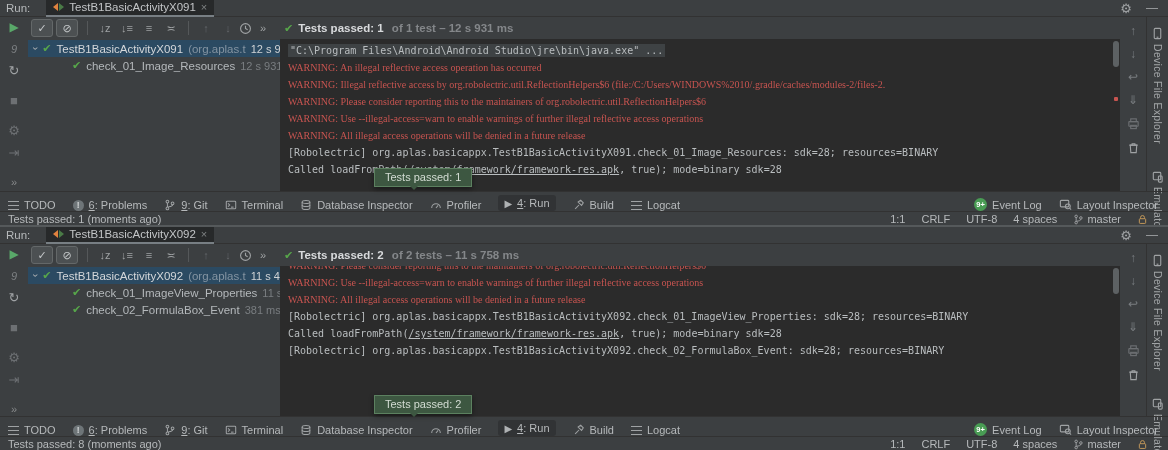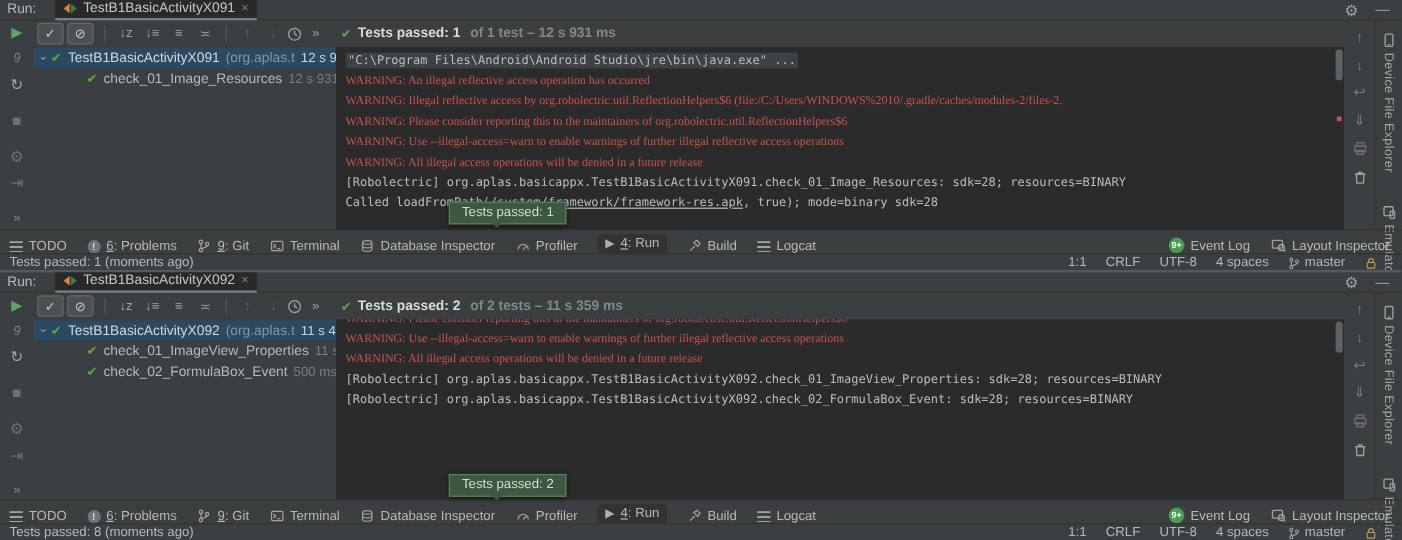--- a/index.html
+++ b/index.html
@@ -376,50 +376,51 @@
         <span class="ticon dim">↑</span>
         <span class="ticon dim">↓</span>
         <svg class="ic" width="13" height="13" viewBox="0 0 14 14">
             <circle cx="7" cy="7" r="5.3"></circle>
             <path d="M7 4v3l2.3 1.4"></path>
           </svg>
         <span class="ticon">»</span>
         <span class="tstatus">
           <span class="tcheck">✔</span>
           <span class="tpassed">Tests passed: 2</span>
-          <span class="tdetail"> of 2 tests – 11 s 359 ms</span>
+          <span class="tdetail"> of 2 tests – 11 s 758 ms</span>
         </span>
       </div>
 
       <div class="content">
         <div class="tree">
           <div class="trow selected">
             <span class="chev">›</span>
             <span class="tcheckicon">✔</span>
             <span class="tlabel">TestB1BasicActivityX092</span>
             <span class="tpkg">(org.aplas.t</span>
             <span class="ttime">11 s 472 ms</span>
           </div>
           <div class="trow child">
             <span class="tcheckicon">✔</span>
             <span class="tlabel">check_01_ImageView_Properties</span>
             <span class="ttime">11 s 91 ms</span>
           </div>
           <div class="trow child">
             <span class="tcheckicon">✔</span>
             <span class="tlabel">check_02_FormulaBox_Event</span>
-            <span class="ttime">500 ms</span>
+            <span class="ttime">381 ms</span>
           </div>
         </div>
 
         <div class="console clip-top">
           <div class="cline red">WARNING: Please consider reporting this to the maintainers of org.robolectric.util.ReflectionHelpers$6</div>
           <div class="cline red">WARNING: Use --illegal-access=warn to enable warnings of further illegal reflective access operations</div>
           <div class="cline red">WARNING: All illegal access operations will be denied in a future release</div>
           <div class="cline">[Robolectric] org.aplas.basicappx.TestB1BasicActivityX092.check_01_ImageView_Properties: sdk=28; resources=BINARY</div>
+          <div class="cline"><span>Called loadFromPath(</span><span class="clink">/system/framework/framework-res.apk</span><span>, true); mode=binary sdk=28</span></div>
           <div class="cline">[Robolectric] org.aplas.basicappx.TestB1BasicActivityX092.check_02_FormulaBox_Event: sdk=28; resources=BINARY</div>
           <div class="cline"></div>
           <span class="scroll-thumb"></span>
         </div>
       </div>
     </div>
 
     <div class="right-strip">
       <span class="rsi">↑</span>
       <span class="rsi">↓</span>

